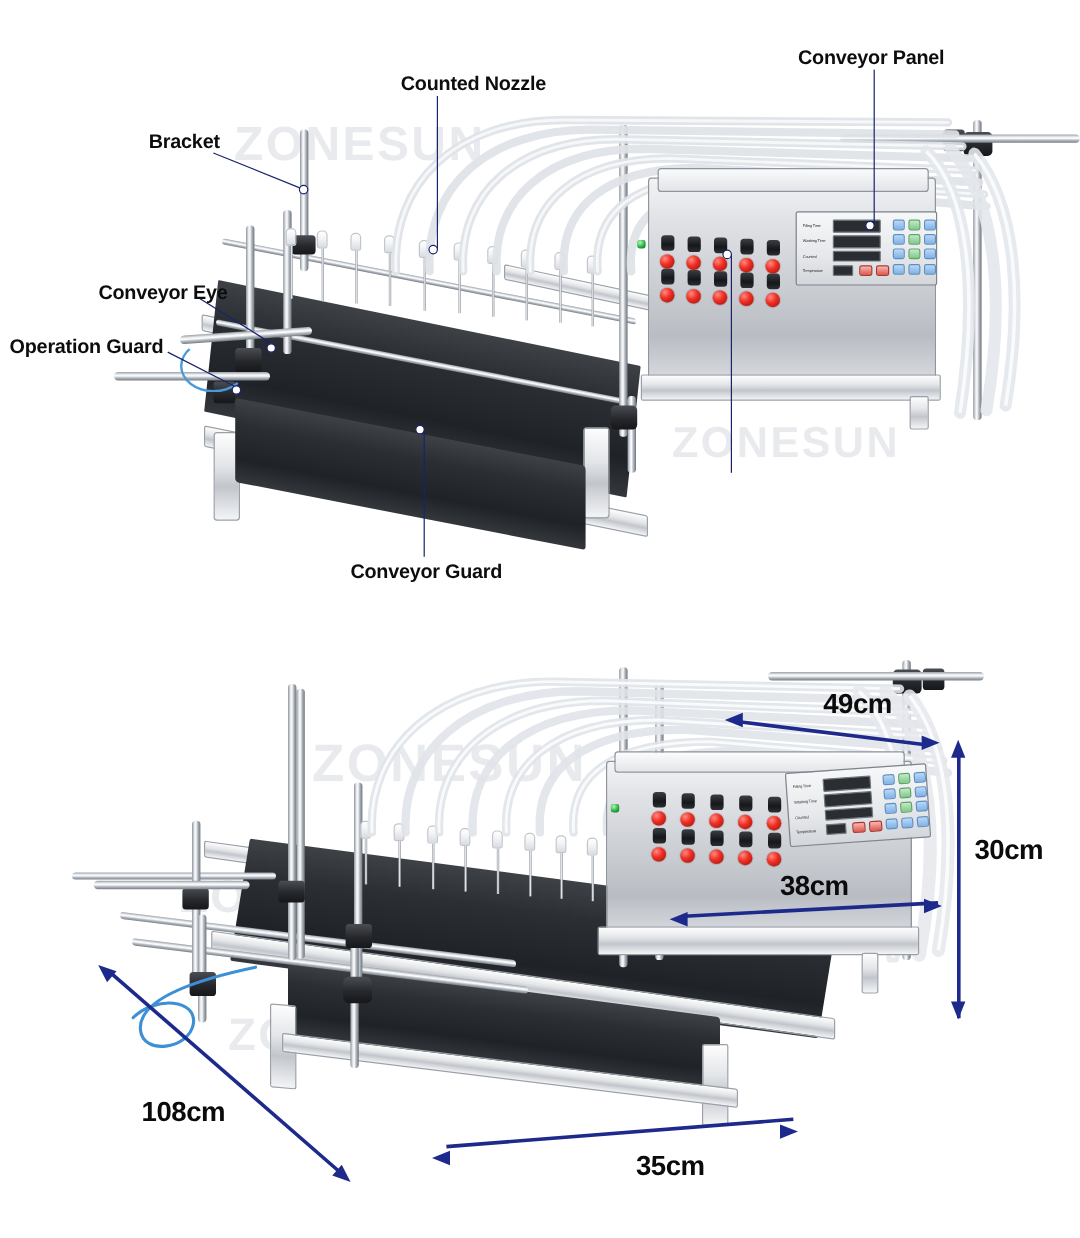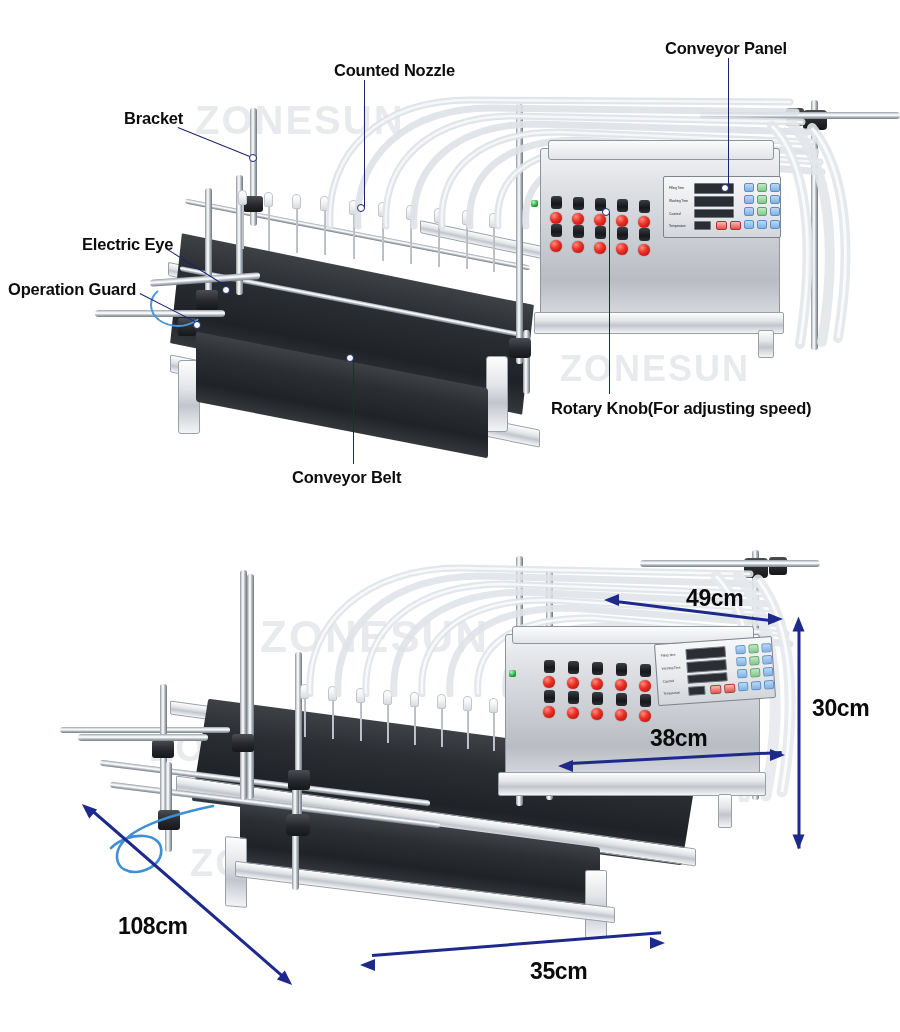--- a/index.html
+++ b/index.html
@@ -297,24 +297,23 @@
     <div class="dot" style="left:357px; top:204px;"></div>
     <div class="dot" style="left:721px; top:184px;"></div>
     <div class="dot" style="left:222px; top:286px;"></div>
     <div class="dot" style="left:193px; top:321px;"></div>
     <div class="dot" style="left:602px; top:208px;"></div>
     <div class="dot" style="left:346px; top:354px;"></div>
 
     <div class="callout-label" style="left:124px; top:110px;">Bracket</div>
     <div class="callout-label" style="left:334px; top:62px;">Counted Nozzle</div>
     <div class="callout-label" style="left:665px; top:40px;">Conveyor Panel</div>
-    <div class="callout-label" style="left:82px; top:236px;">Electric Eye</div>
+    <div class="callout-label" style="left:82px; top:236px;">Conveyor Eye</div>
     <div class="callout-label" style="left:8px; top:281px;">Operation Guard</div>
-    <div class="callout-label" style="left:551px; top:400px;">Rotary Knob(For adjusting speed)</div>
-    <div class="callout-label" style="left:292px; top:469px;">Conveyor Belt</div>
+    <div class="callout-label" style="left:292px; top:469px;">Conveyor Guard</div>
   </div>
 
   <div class="panel" id="panel-bottom">
 
     <div class="watermark" style="left:260px; top:100px; font-size:44px;">ZONESUN</div>
     <div class="watermark" style="left:560px; top:108px; font-size:40px;">ZONESUN</div>
     <div class="watermark" style="left:150px; top:215px; font-size:38px;">ZONESUN</div>
     <div class="watermark" style="left:380px; top:230px; font-size:38px; color:rgba(90,96,104,0.20);">ZONESUN</div>
     <div class="watermark" style="left:190px; top:330px; font-size:38px;">ZONESUN</div>
 
@@ -465,21 +464,21 @@
         <div class="key key-blue" style="position:absolute;left:80px;top:43px;width:10px;height:9px;"></div>
         <div class="key key-blue" style="position:absolute;left:93px;top:43px;width:10px;height:9px;"></div>
         <div class="key key-blue" style="position:absolute;left:106px;top:43px;width:10px;height:9px;"></div>
       </div>
     </div>
 
     <div>
       <div class="dim-line" style="left:616px; top:88px; width:160px; transform:rotate(7deg);"></div>
       <div class="arrow-head arrow-l" style="left:604px; top:82px;"></div>
       <div class="arrow-head arrow-r" style="left:768px; top:101px;"></div>
-      <div class="dim-label" style="left:686px; top:73px;">49cm</div>
+      <div class="dim-label" style="left:686px; top:61px;">49cm</div>
     </div>
 
     <div>
       <div class="dim-line" style="left:799px; top:115px; width:220px; transform:rotate(90deg); transform-origin:0 50%;"></div>
       <div class="arrow-head arrow-l" style="left:791px; top:106px; transform:rotate(90deg);"></div>
       <div class="arrow-head arrow-r" style="left:791px; top:324px; transform:rotate(90deg);"></div>
       <div class="dim-label" style="left:812px; top:183px;">30cm</div>
     </div>
 
     <div>

